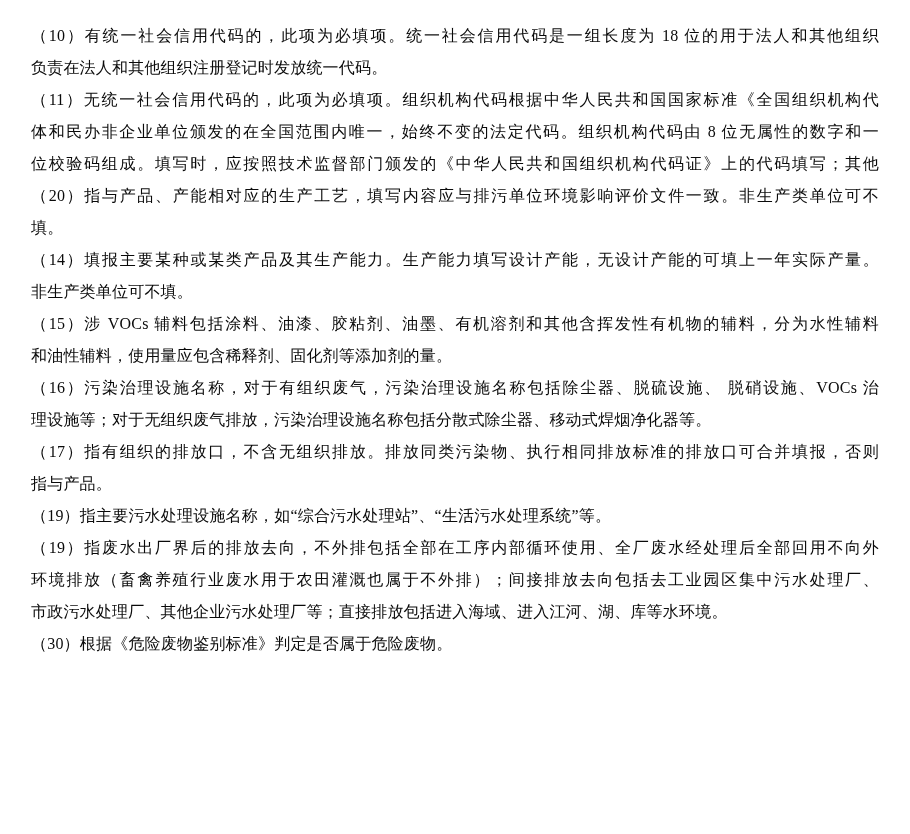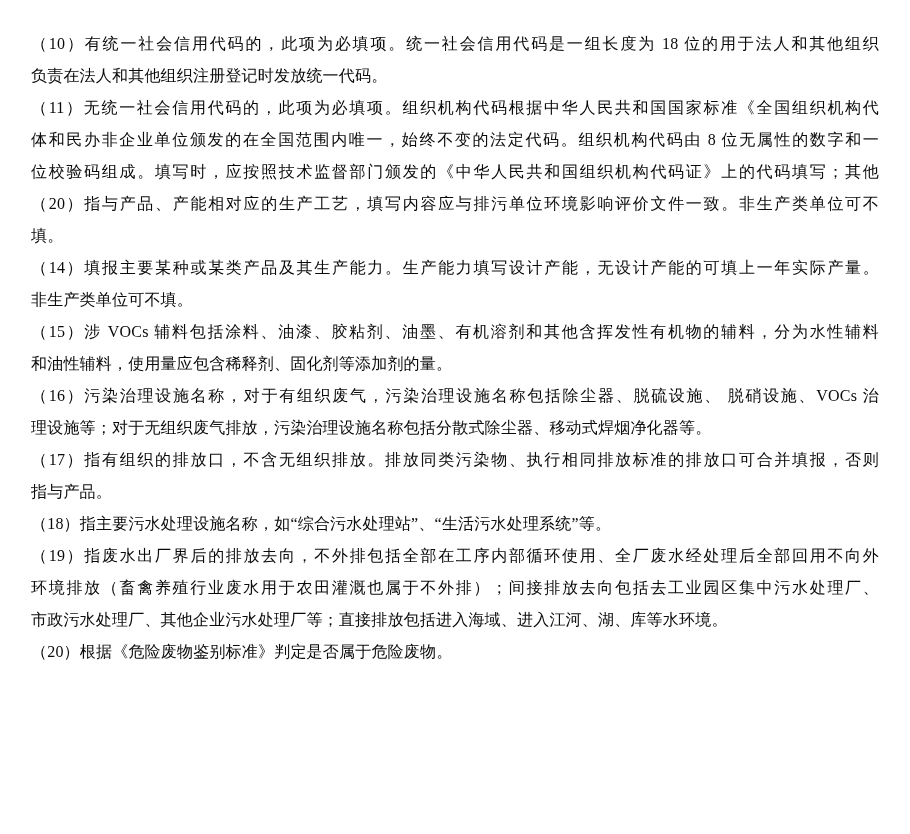--- a/index.html
+++ b/index.html
@@ -8,21 +8,21 @@
     width: 910px;
     height: 834px;
     background: #ffffff;
     color: #0a0a0a;
     font-family: "Liberation Serif", "DejaVu Serif", serif;
     overflow: hidden;
   }
   .page {
     width: 910px;
     height: 834px;
-    padding: 28px 31px 0 31px;
+    padding: 20px 31px 0 31px;
   }
   .para { margin: 0; padding: 0; }
   .line {
     font-size: 16px;
     line-height: 32px;
     letter-spacing: 0.2px;
     text-align: justify;
     text-align-last: justify;
     white-space: normal;
     overflow: hidden;
@@ -68,26 +68,26 @@
     <div class="line">（16）污染治理设施名称，对于有组织废气，污染治理设施名称包括除尘器、脱硫设施、 脱硝设施、VOCs 治</div>
     <div class="line last">理设施等；对于无组织废气排放，污染治理设施名称包括分散式除尘器、移动式焊烟净化器等。</div>
   </section>
 
   <section class="para">
     <div class="line">（17）指有组织的排放口，不含无组织排放。排放同类污染物、执行相同排放标准的排放口可合并填报，否则</div>
     <div class="line last">指与产品。</div>
   </section>
 
   <section class="para">
-    <div class="line last">（18）指主要污水处理设施名称，如“综合污水处理站”、“生活污水处理系统”等。</div>
+    <div class="line last">（19）指主要污水处理设施名称，如“综合污水处理站”、“生活污水处理系统”等。</div>
   </section>
 
   <section class="para">
     <div class="line">（19）指废水出厂界后的排放去向，不外排包括全部在工序内部循环使用、全厂废水经处理后全部回用不向外</div>
     <div class="line">环境排放（畜禽养殖行业废水用于农田灌溉也属于不外排）；间接排放去向包括去工业园区集中污水处理厂、</div>
     <div class="line last">市政污水处理厂、其他企业污水处理厂等；直接排放包括进入海域、进入江河、湖、库等水环境。</div>
   </section>
 
   <section class="para">
-    <div class="line last">（20）根据《危险废物鉴别标准》判定是否属于危险废物。</div>
+    <div class="line last">（30）根据《危险废物鉴别标准》判定是否属于危险废物。</div>
   </section>
 
 </main>
 
 </body></html>

